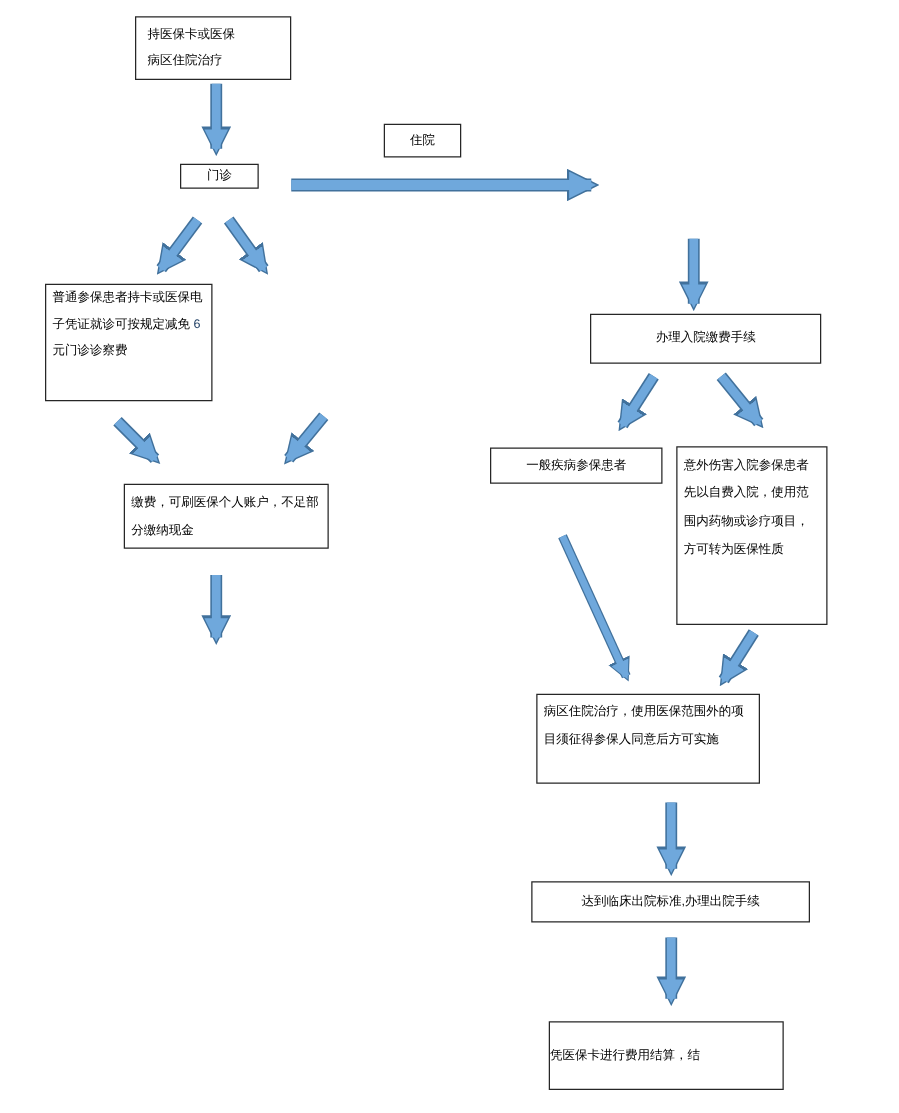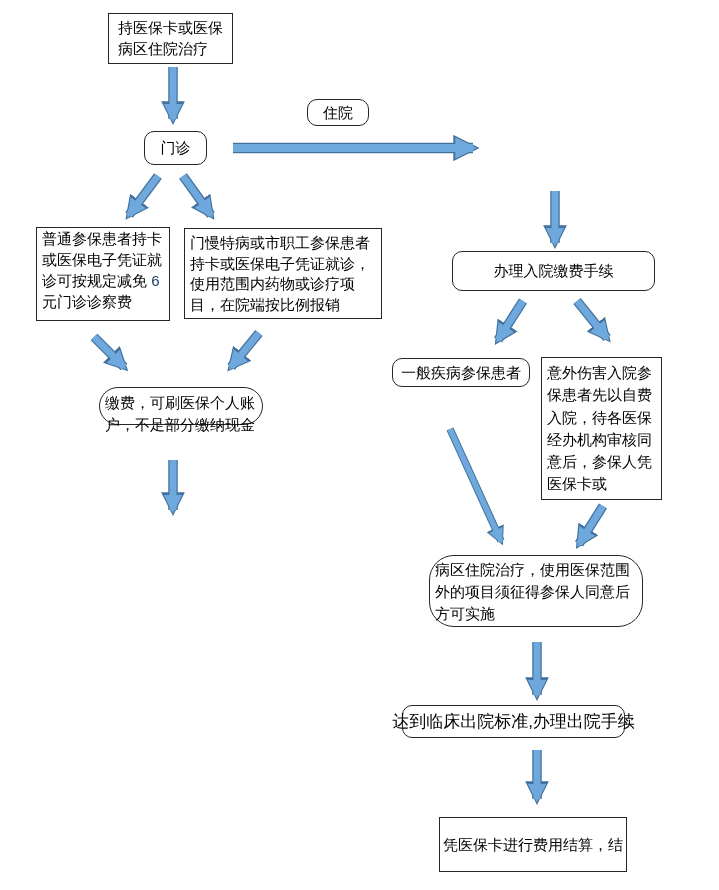--- a/index.html
+++ b/index.html
@@ -23,37 +23,36 @@
   .arw-outline { stroke: var(--arrow-outline, #41719c); fill: none; }
   .arw-fill    { stroke: var(--arrow-fill, #6fa8dc);  fill: none; }
   #head-dark path  { fill: var(--arrow-outline, #41719c); }
   #head-light path { fill: var(--arrow-fill, #6fa8dc); }
   .box {
     position: absolute;
     z-index: 2;
     box-sizing: border-box;
     background: #fff;
     border: 1px solid var(--box-border, #262626);
-    font-size: 15px;
+    font-size: 10px;
     line-height: 22px;
     color: var(--text, #000);
   }
   .box.multi { padding: 4px 5px; text-align: left; }
   .box.single {
     display: flex;
     align-items: center;
     justify-content: center;
     text-align: left;
     white-space: nowrap;
-    border-radius: 10px;
   }
   .box.col {
     display: flex;
     flex-direction: column;
-    align-items: center;
+    align-items: flex-start;
     justify-content: center;
     text-align: center;
   }
   .hl-num { color: var(--highlight-number, #17375e); }
 </style>
 </head>
 <body>
 
 <div class="canvas">
 
@@ -123,59 +122,56 @@
       <line class="arw-outline" x1="537" y1="750" x2="537" y2="799" stroke-width="9.5" marker-end="url(#head-dark)"></line>
       <line class="arw-fill" x1="537" y1="750" x2="537" y2="799" stroke-width="7" marker-end="url(#head-light)"></line>
     </g>
   </svg>
 
   <div class="box multi" style="left:108px; top:13px; width:125px; height:51px; line-height:20.5px; padding:4px 9px;">
     <div>持医保卡或医保</div>
     <div>病区住院治疗</div>
   </div>
 
-  <div class="box single" style="left:144px; top:131px; width:63px; height:34px;">
+  <div class="box single" style="left:144px; top:131px; width:63px; height:20px;">
     <span>门诊</span>
   </div>
 
   <div class="box single" style="left:307px; top:99px; width:62px; height:27px;">
     <span>住院</span>
   </div>
 
   <div class="box multi" style="left:36px; top:227px; width:134px; height:94px; line-height:21px; padding:0 5px;">
     <span>普通参保患者持卡或医保电子凭证就诊可按规定减免 </span><span class="hl-num">6</span><span> 元门诊诊察费</span>
   </div>
 
-  <div class="box multi" style="left:184px; top:228px; width:198px; height:91px; line-height:20.5px; padding:4px 5px;">
-    <span>门慢特病或市职工参保患者持卡或医保电子凭证就诊，使用范围内药物或诊疗项目，在院端按比例报销</span>
-  </div>
 
-  <div class="box multi" style="left:99px; top:387px; width:164px; height:38px; line-height:22px; padding:4px 5px;border-radius:20px;">
+  <div class="box multi" style="left:99px; top:387px; width:164px; height:52px; line-height:22px; padding:4px 5px;">
     <span>缴费，可刷医保个人账户，不足部分缴纳现金</span>
   </div>
 
 
 
-  <div class="box single" style="left:452px; top:251px; width:203px; height:40px;">
+  <div class="box single" style="left:472px; top:251px; width:185px; height:40px;">
     <span>办理入院缴费手续</span>
   </div>
 
   <div class="box single" style="left:392px; top:358px; width:138px; height:29px;">
     <span>一般疾病参保患者</span>
   </div>
 
   <div class="box multi" style="left:541px; top:357px; width:121px; height:143px; line-height:22.3px; padding:4px 5px;">
-    <span>意外伤害入院参保患者先以自费入院，待各医保经办机构审核同意后，参保人凭医保卡或</span>
+    <span>意外伤害入院参保患者先以自费入院，使用范围内药物或诊疗项目，方可转为医保性质</span>
   </div>
 
-  <div class="box multi" style="left:429px; top:555px; width:214px; height:72px; line-height:22px; padding:3px 5px;border-radius:25px;">
+  <div class="box multi" style="left:429px; top:555px; width:179px; height:72px; line-height:22px; padding:3px 5px;">
     <span>病区住院治疗，使用医保范围外的项目须征得参保人同意后方可实施</span>
   </div>
 
-  <div class="box single" style="left:402px; top:705px; width:223px; height:33px; font-size:17px;">
+  <div class="box single" style="left:425px; top:705px; width:223px; height:33px; font-size:10px;">
     <span>达到临床出院标准,办理出院手续</span>
   </div>
 
   <div class="box col" style="left:439px; top:817px; width:188px; height:55px; line-height:23px;">
     <div>凭医保卡进行费用结算，结</div>
   </div>
 
 </div>
 
 </body></html>

